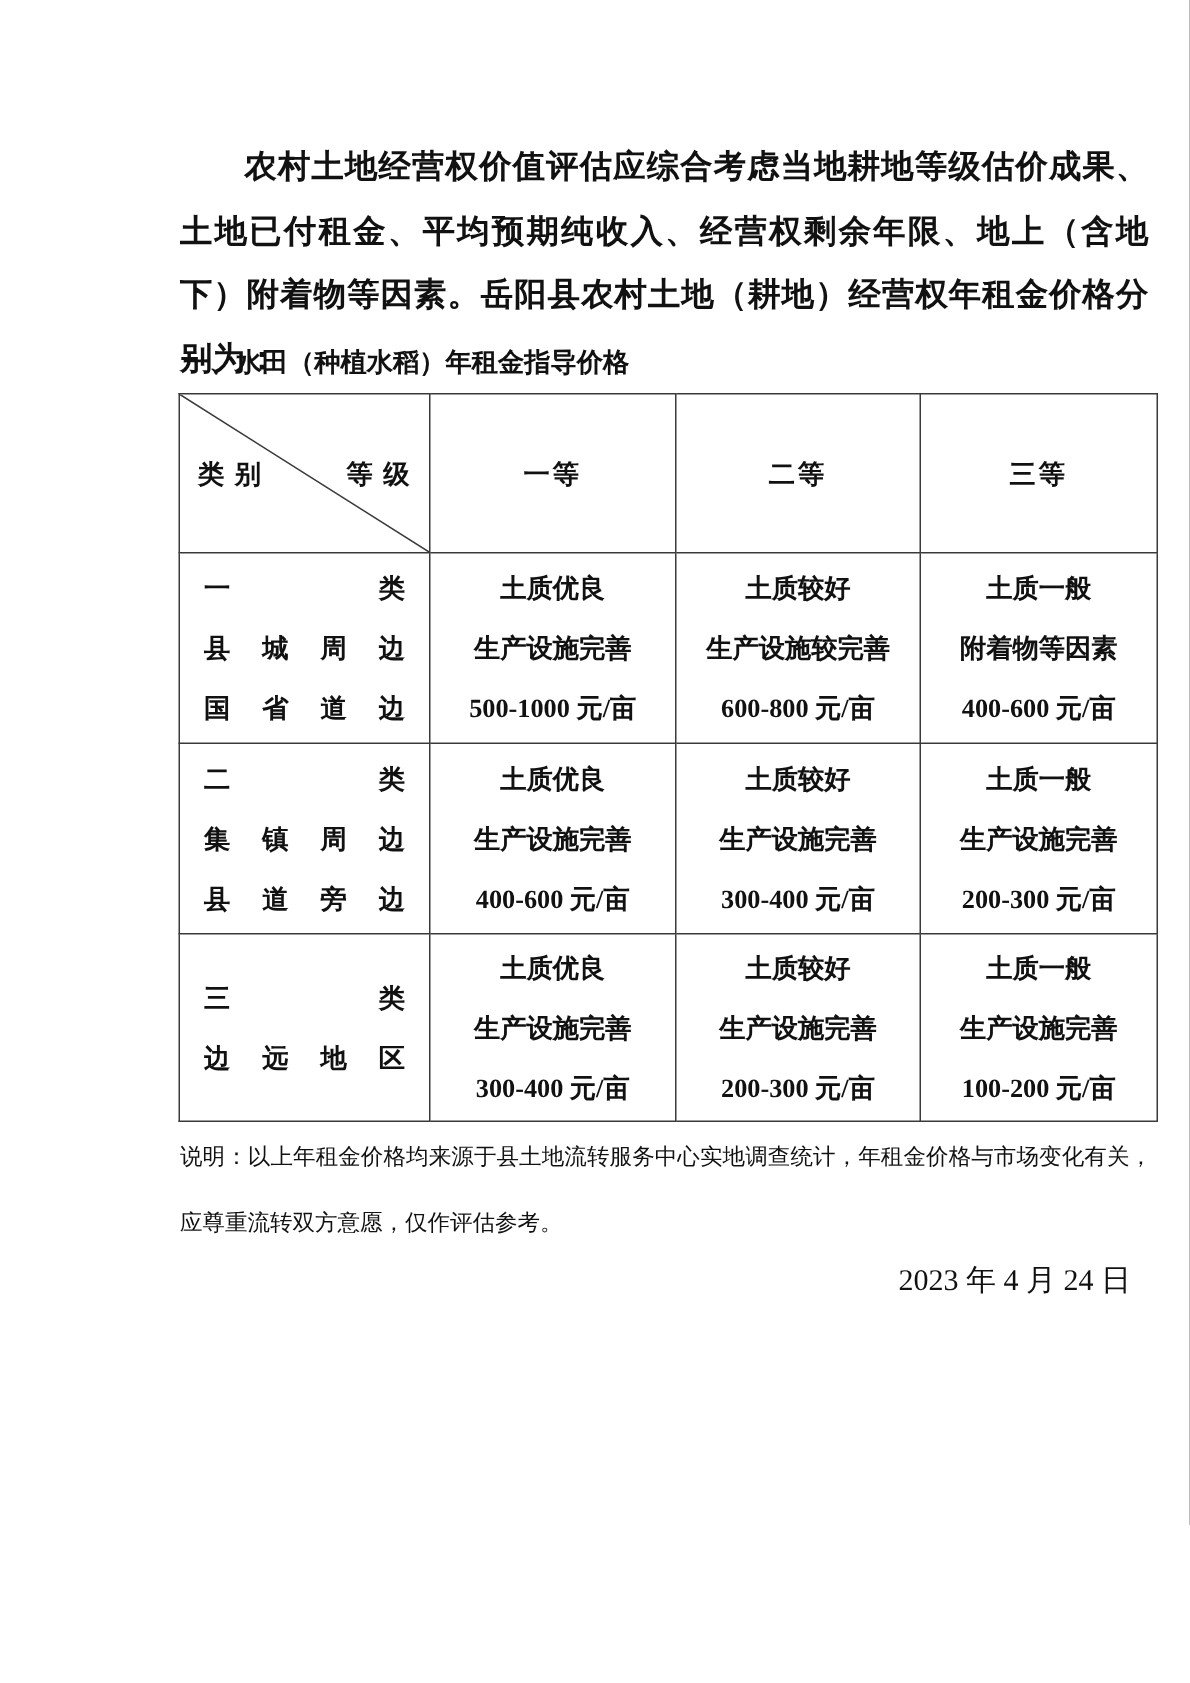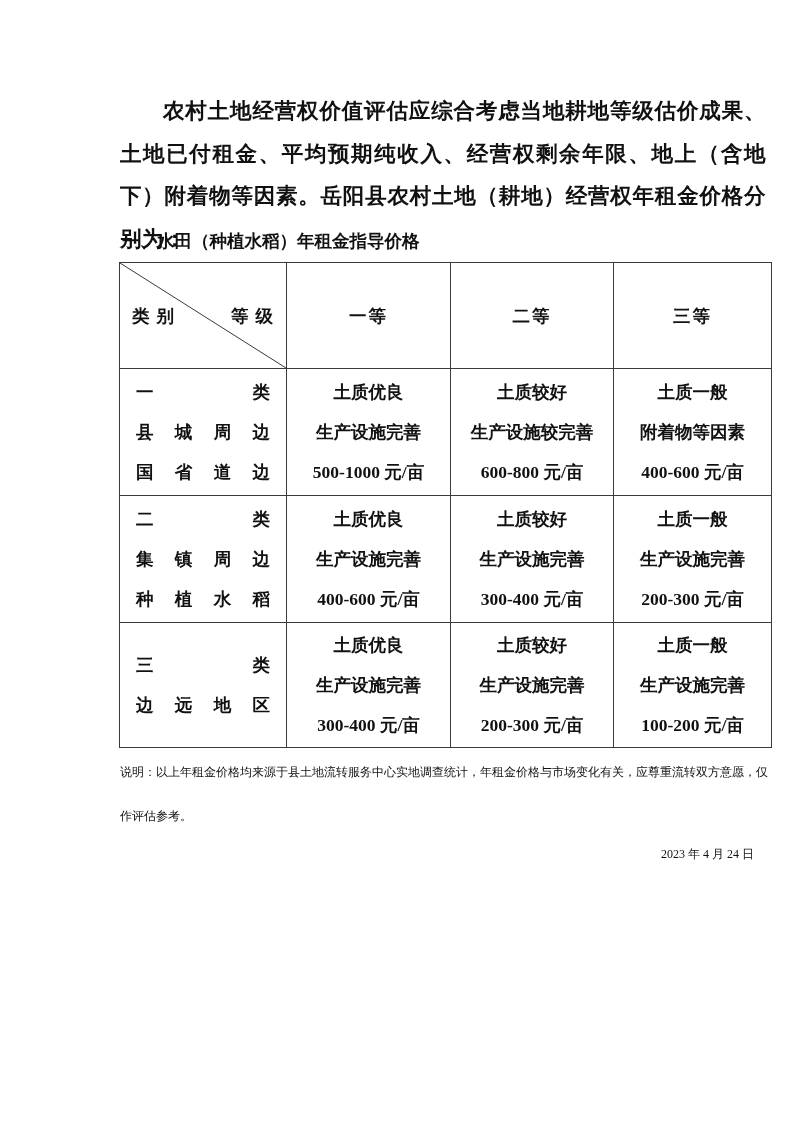--- a/index.html
+++ b/index.html
@@ -69,30 +69,30 @@
     letter-spacing:7px;font-weight:700;font-size:17.5px;white-space:nowrap;
   }
   .corner .lbl.cat{left:12px;}
   .corner .lbl.grd{right:6px;text-align:right;}
   .hdr .gh{letter-spacing:2px;}
   
   .note{
     position:absolute;
     left:120px;top:750px;width:648px;
     font-family:"Liberation Serif", serif;
-    font-size:12px;line-height:44px;
+    font-size:15px;line-height:44px;
     font-weight:400;
     text-align:justify;
     color:#111;
   }
   .date{
     position:absolute;
     left:120px;top:840px;width:634px;
     font-family:"Liberation Serif", serif;
-    font-size:12px;line-height:28px;
+    font-size:20px;line-height:28px;
     font-weight:400;
     text-align:right;
     color:#111;
   }
 </style>
 </head>
 <body>
 
 <div class="page">
 
@@ -135,21 +135,21 @@
         <div class="cl">土质一般</div>
         <div class="cl">附着物等因素</div>
         <div class="cl price">400-600 元/亩</div>
       </td>
     </tr>
 
     <tr class="r2">
       <td class="c1">
         <div class="dist">二类</div>
         <div class="dist">集镇周边</div>
-        <div class="dist">种植水稻</div>
+        <div class="dist">县道旁边</div>
       </td>
       <td class="c2">
         <div class="cl">土质优良</div>
         <div class="cl">生产设施完善</div>
         <div class="cl price">400-600 元/亩</div>
       </td>
       <td class="c3">
         <div class="cl">土质较好</div>
         <div class="cl">生产设施完善</div>
         <div class="cl price">300-400 元/亩</div>

